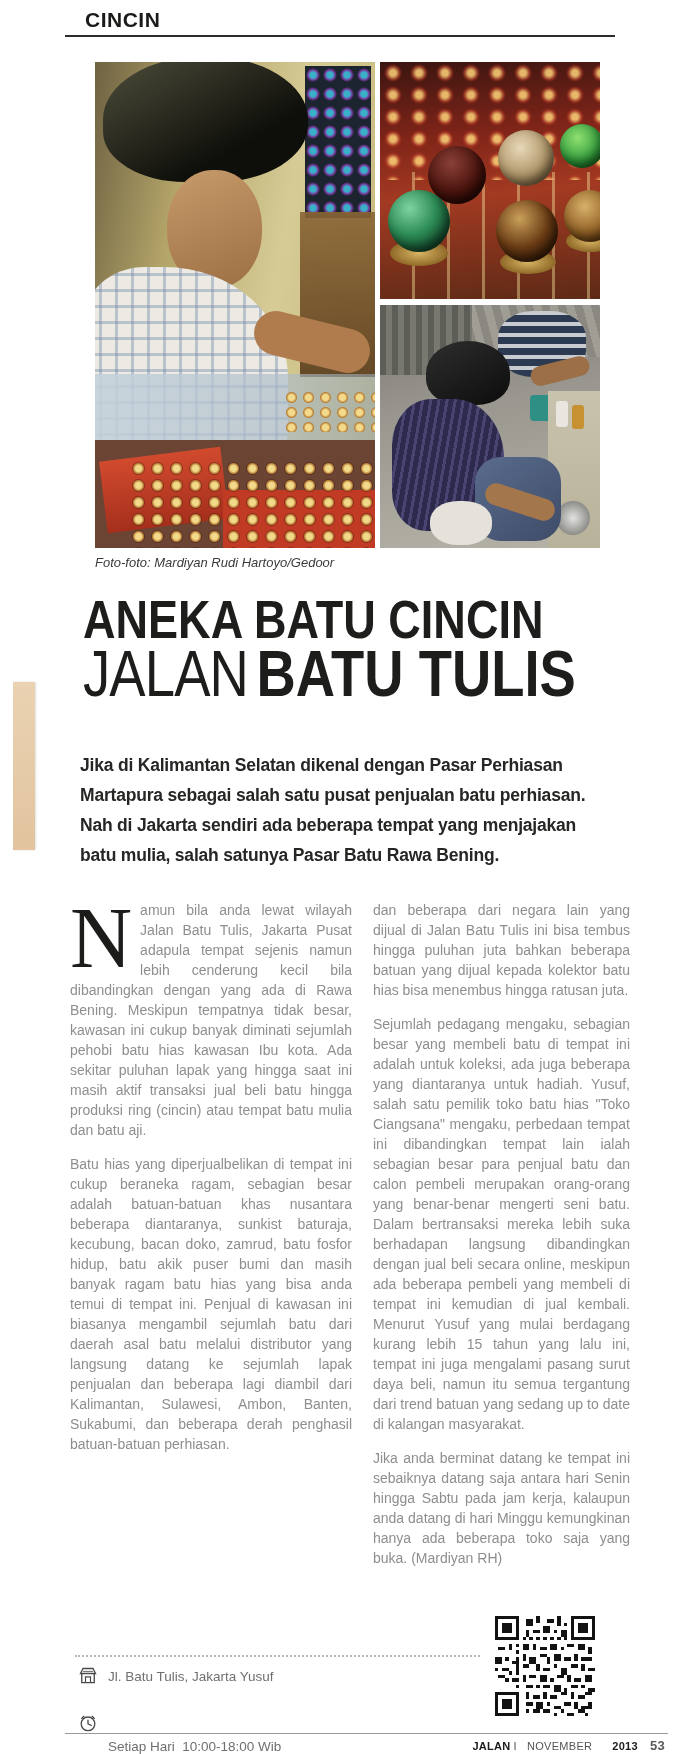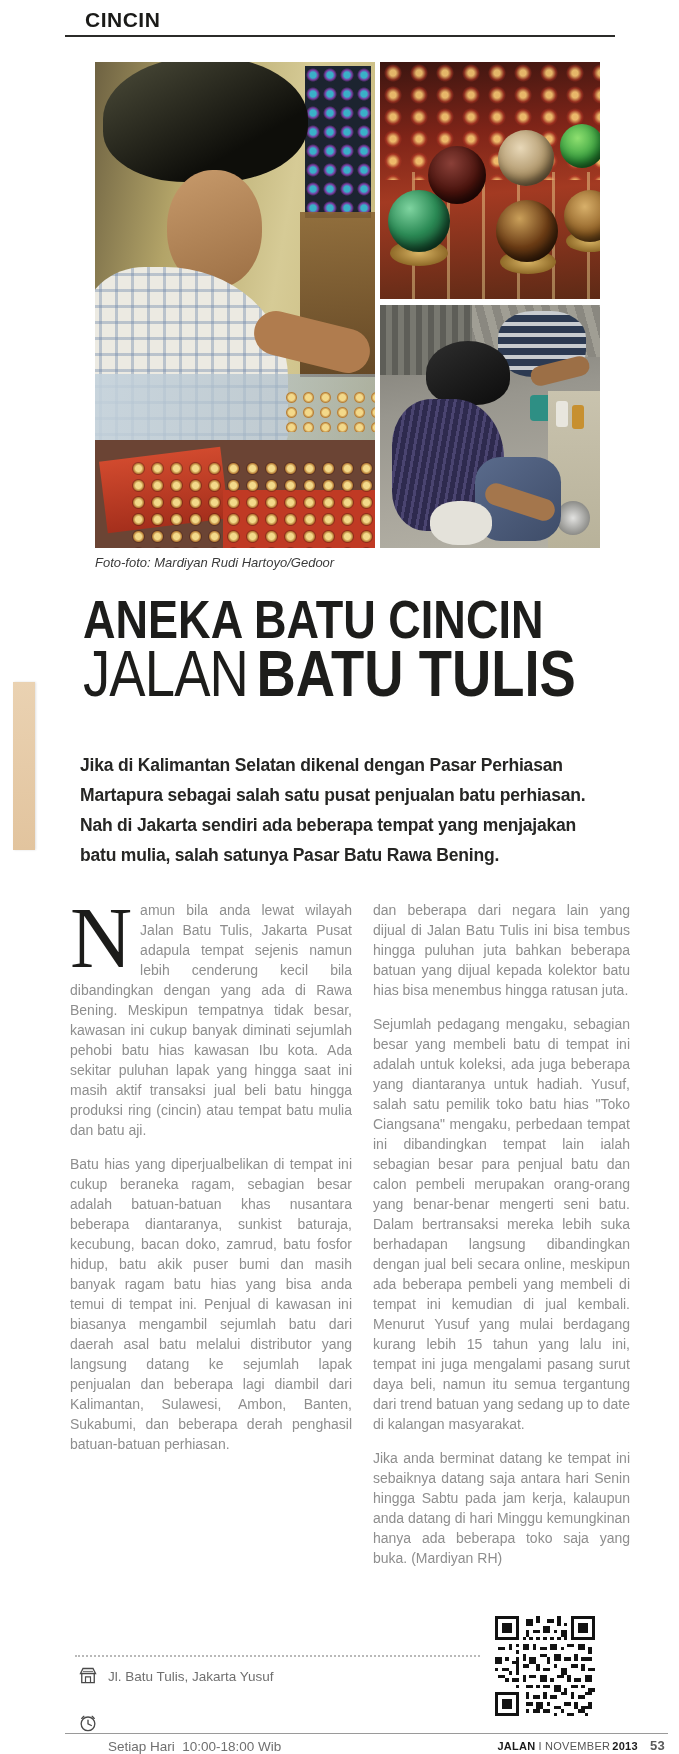--- a/index.html
+++ b/index.html
@@ -91,22 +91,22 @@
   #info-address{top:1666px;}
   #info-hours{top:1691px;}
   .info-icon{width:20px;height:20px;flex:0 0 auto;}
   
   .qr{position:absolute;left:495px;top:1616px;width:100px;height:100px;background:#fff;}
   
   .footer-rule{position:absolute;left:65px;top:1733px;width:603px;height:1px;background:#9a9a9a;}
   .page-footer{position:absolute;right:14px;top:1738px;font-size:11px;color:#1c1c1c;letter-spacing:.3px;}
   .page-footer .brand{font-weight:800;}
   .page-footer .sep{font-weight:400;color:#555;margin:0 3px;}
-  .page-footer .month{font-weight:400;color:#555;}
-  .page-footer .year{font-weight:800;margin-left:2px;}
+  .page-footer .month{font-weight:400;color:#555;margin-left:7px;}
+  .page-footer .year{font-weight:800;margin-left:20px;}
   .page-footer .pagenum{font-weight:800;font-size:13px;color:#5a5a5a;margin-left:12px;}
   
   .side-tab{position:absolute;left:13px;top:682px;width:22px;height:168px;background:linear-gradient(180deg,#ead2b2,#e2c49e);box-shadow:1px 0 2px rgba(0,0,0,.12);}
   .pre{white-space:pre-wrap;margin-top:48px;}
 </style>
 </head>
 <body>
 
 <div class="side-tab"></div>
 

